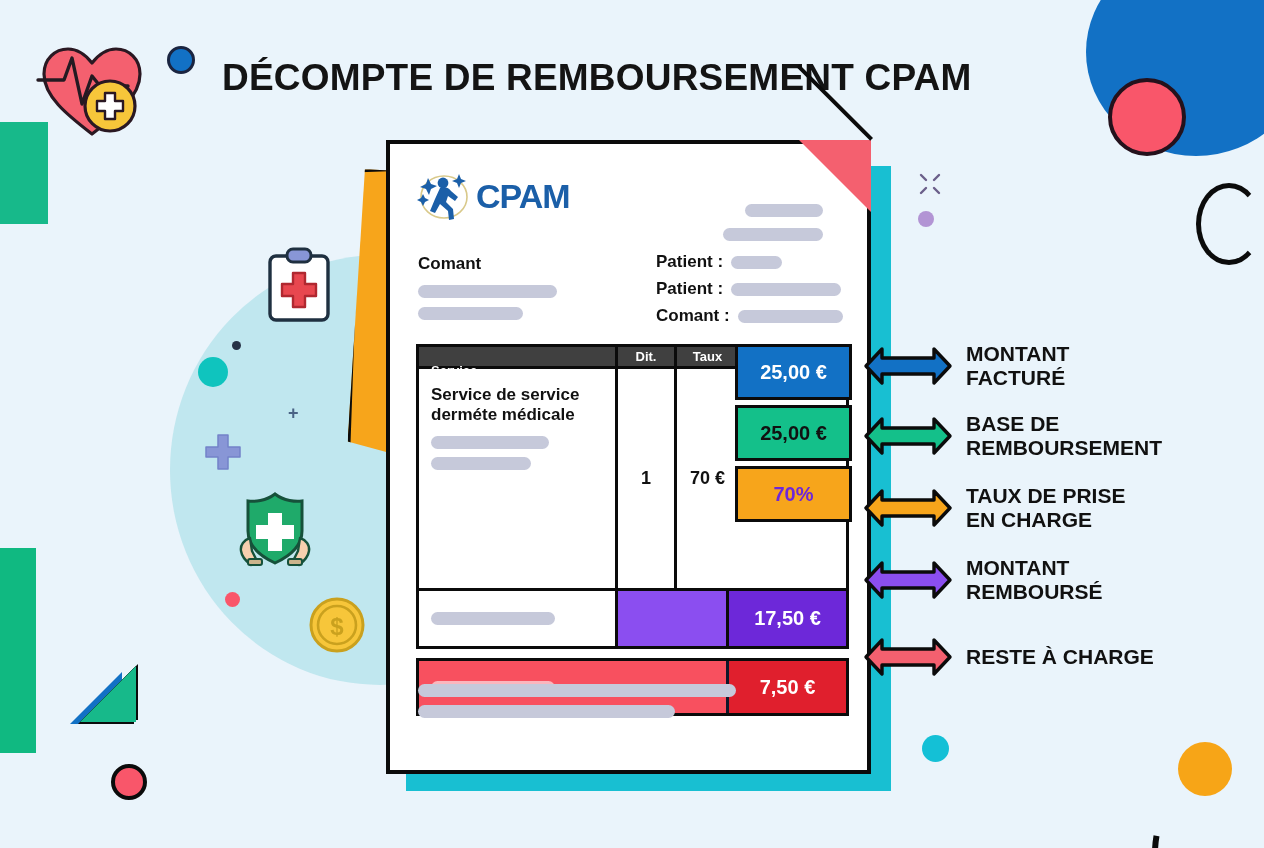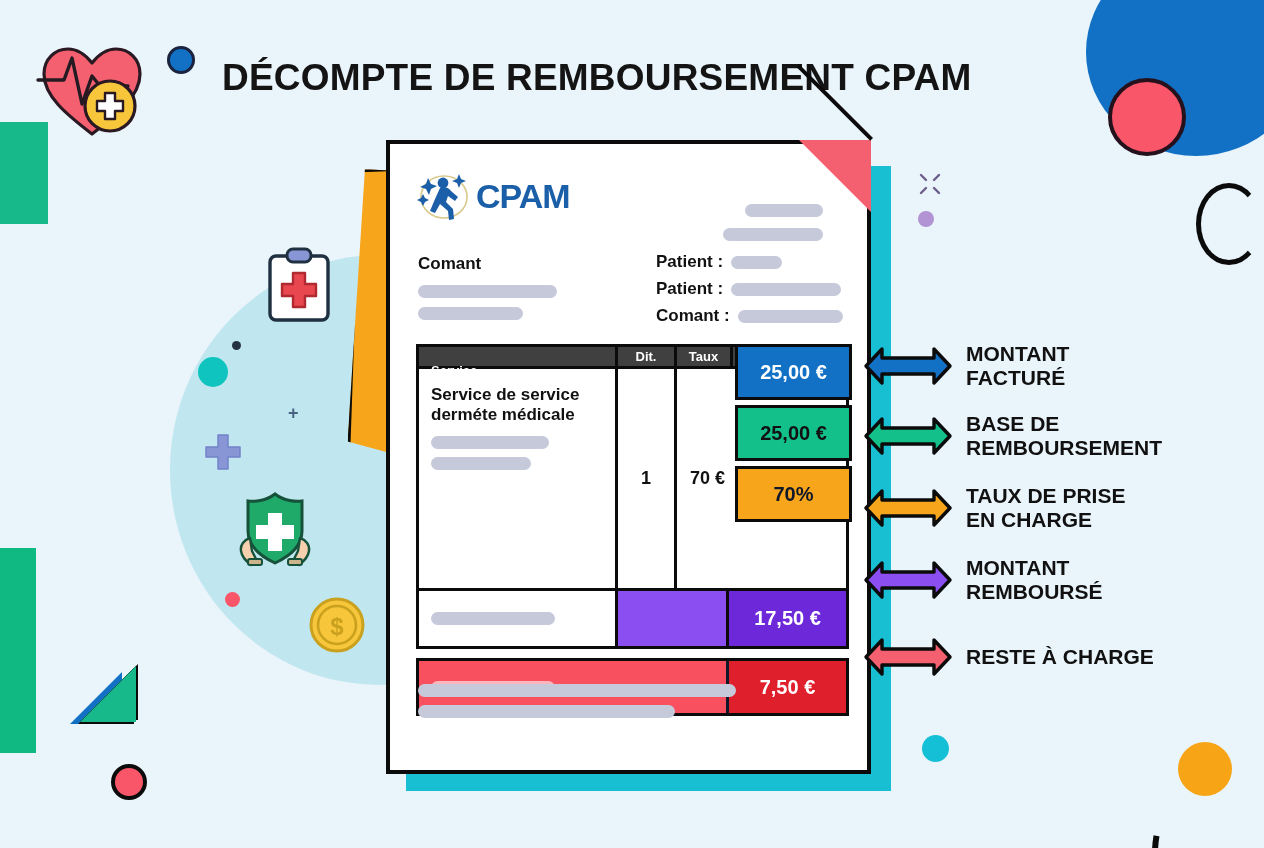--- a/index.html
+++ b/index.html
@@ -117,42 +117,42 @@
 
   
   .tbl{position:absolute;left:26px;top:200px;width:433px;}
   .thead{display:flex;height:25px;background:#404040;border:3px solid #0b0b0b;box-sizing:border-box;}
   .th{
     color:#fff;font-size:13px;font-weight:600;display:flex;align-items:center;
     padding-left:10px;box-sizing:border-box;
   }
   .th.c-serv{width:196px;}
   .th.c-qte{width:59px;justify-content:center;padding-left:0;border-left:3px solid #0b0b0b;}
-  .th.c-taux{width:56px;justify-content:center;padding-left:0;border-left:3px solid #0b0b0b;}
+  .th.c-taux{width:64px;justify-content:center;padding-left:0;border-left:3px solid #0b0b0b;}
   .th.c-val{flex:1;border-left:3px solid #0b0b0b;}
 
   .trow{display:flex;border:3px solid #0b0b0b;border-top:none;box-sizing:border-box;}
   .cell{box-sizing:border-box;display:flex;align-items:center;}
   .c-serv{width:196px;flex-direction:column;align-items:flex-start;justify-content:flex-start;padding:16px 12px 0 12px;}
   .c-qte{width:59px;justify-content:center;border-left:3px solid #0b0b0b;}
   .c-taux{width:64px;justify-content:center;border-left:3px solid #0b0b0b;}
   .svc-title{font-size:17px;font-weight:700;color:#111;line-height:1.18;}
   .svc-bars{margin-top:11px;}
   .svc-bars .bar{margin-bottom:8px;}
   .qte-val,.taux-val{font-size:18px;font-weight:700;color:#111;}
 
   .amounts{position:absolute;right:-3px;top:0;width:117px;}
   .amt{
     height:56px;border:3px solid #0b0b0b;box-sizing:border-box;
     display:flex;align-items:center;justify-content:center;
     font-size:20px;font-weight:700;margin-bottom:5px;
   }
   .amt.blue{background:#1271c5;color:#fff;}
   .amt.green{background:#14c08a;color:#111;}
-  .amt.orange{background:#f7a51b;color:#0f172a;}
+  .amt.orange{background:#f7a51b;color:#6d28d9;}
 
   .row2{display:flex;border:3px solid #0b0b0b;border-top:none;box-sizing:border-box;height:58px;}
   .row2 .c-serv2{width:196px;display:flex;align-items:center;padding-left:12px;box-sizing:border-box;}
   .row2 .lilac{flex:1;background:#8b4ef0;border-left:3px solid #0b0b0b;}
   .row2 .purple{
     width:117px;background:#6d28d9;border-left:3px solid #0b0b0b;
     display:flex;align-items:center;justify-content:center;color:#fff;
     font-size:20px;font-weight:700;
   }
   .row3{display:flex;border:3px solid #0b0b0b;box-sizing:border-box;height:58px;margin-top:9px;}

